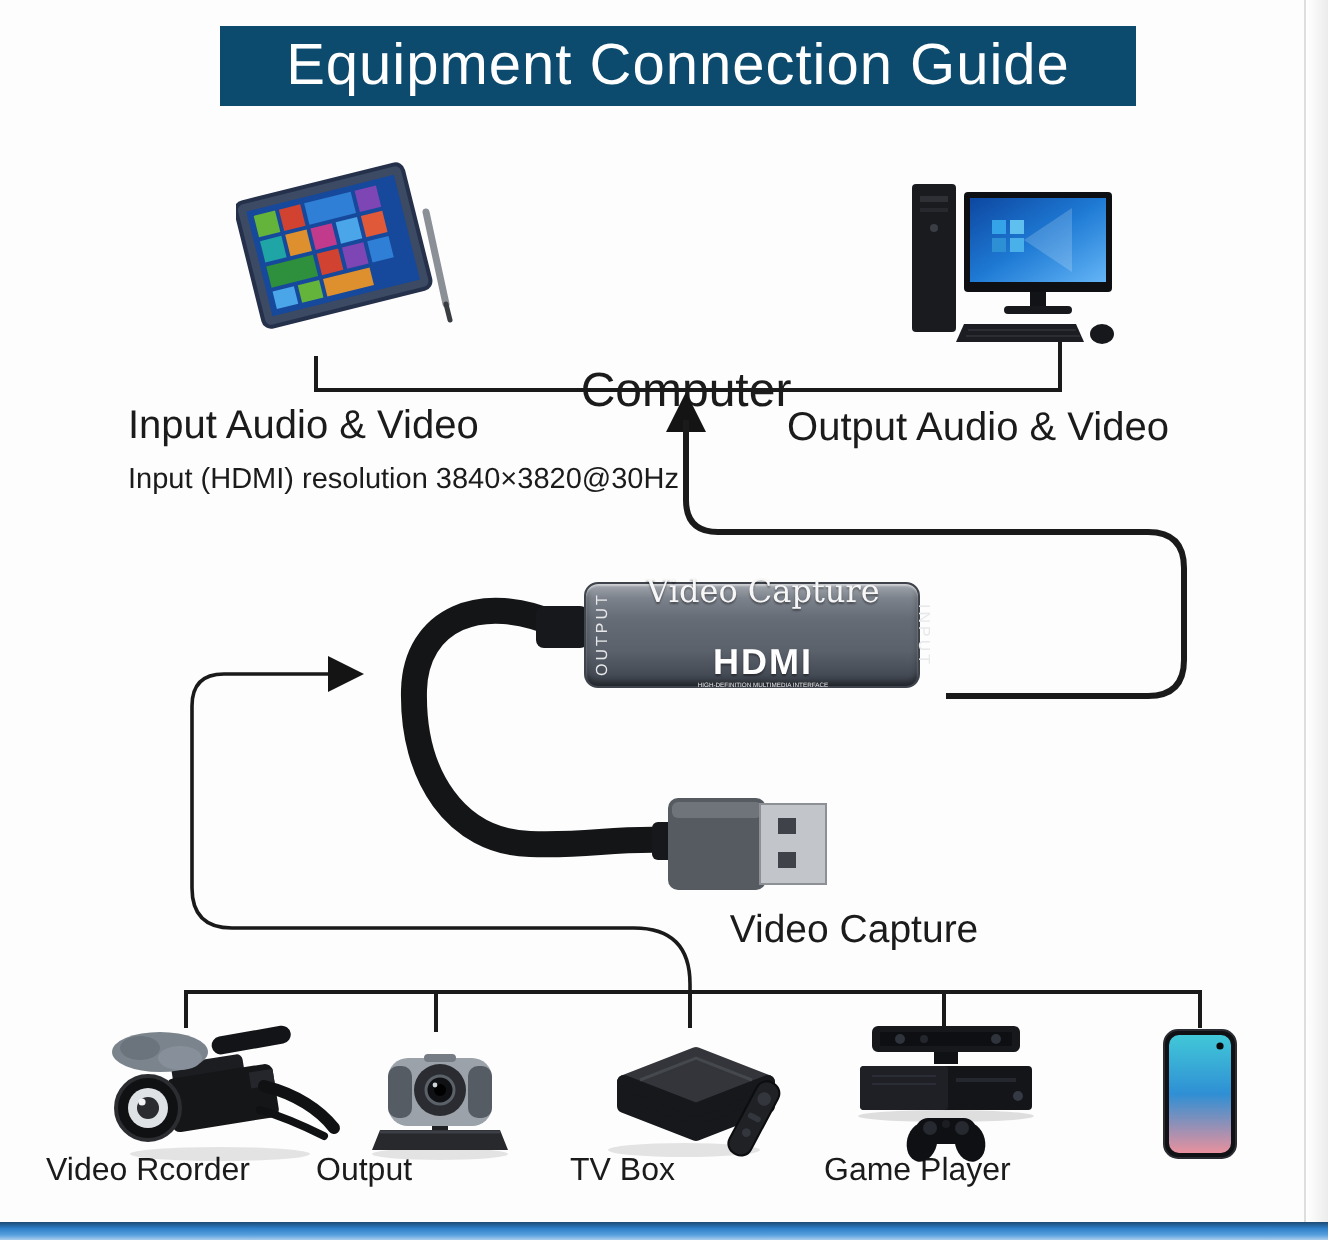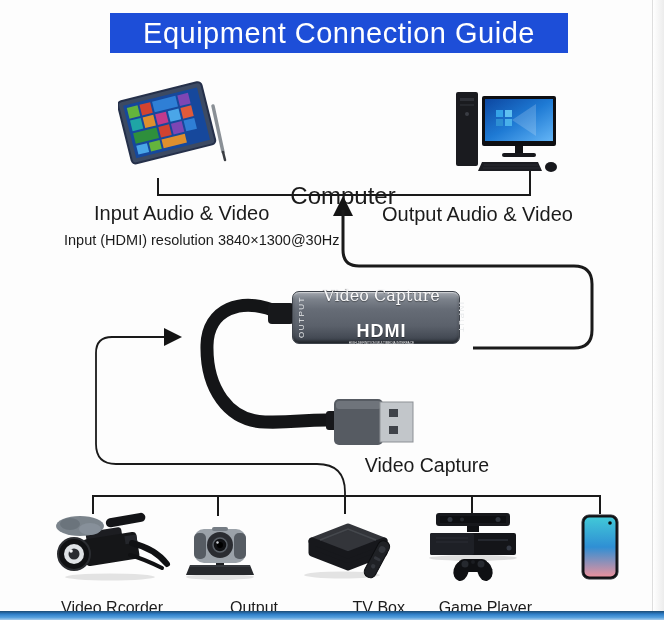--- a/index.html
+++ b/index.html
@@ -2,47 +2,47 @@
 <html><head>
 <meta charset="utf-8">
 <style>
   html,body{margin:0;padding:0;background:#ffffff;}
   .canvas{
     position:relative;width:664px;height:620px;overflow:hidden;
     background:#fdfdfd;font-family:"Liberation Sans",sans-serif;color:#1b1b1b;
   }
   .abs{position:absolute;}
   .title-banner{
-    left:110px;top:13px;width:458px;height:40px;background:#1d4ed8;color:#fff;
+    left:110px;top:13px;width:458px;height:40px;background:#0c4a6e;color:#fff;
     display:flex;align-items:center;justify-content:center;font-size:29px;letter-spacing:.5px;
   }
   .computer-label{left:248px;top:159px;width:190px;text-align:center;font-size:24px;margin-top:23px;}
-  .io-heading{font-size:20px;margin-left:30px;}
+  .io-heading{font-size:20px;}
   .io-detail{font-size:14.5px;margin-top:7px;}
   .input-block{left:64px;top:202px;width:300px;text-align:left;}
-  .output-block{left:352px;top:203px;width:274px;text-align:left;}
+  .output-block{left:352px;top:203px;width:274px;text-align:center;}
   .io-heading,.io-detail{display:block;}
   .capture-device{
     left:292px;top:291px;width:168px;height:53px;border-radius:7px;
     background:linear-gradient(180deg,#a3a8af 0%,#7c828b 14%,#666c76 34%,#5b616b 66%,#464c56 88%,#363c45 100%);
     border:1px solid #3f444c;box-sizing:border-box;
     box-shadow:inset 0 1px 1px rgba(255,255,255,.5), inset 0 -2px 3px rgba(0,0,0,.4);
     display:flex;align-items:stretch;justify-content:space-between;z-index:3;
   }
   .port-label{
     color:#e6e8ea;font-size:8px;letter-spacing:1.5px;display:flex;align-items:center;justify-content:center;
     width:16px;writing-mode:vertical-rl;
   }
   .port-label.left{transform:rotate(180deg);}
   .device-center{flex:1;display:flex;flex-direction:column;align-items:center;justify-content:center;line-height:1;}
   .device-name{font-family:"DejaVu Serif",serif;font-size:16px;color:#f7f7f8;text-shadow:0 1px 1px rgba(0,0,0,.4);}
   .hdmi-logo{font-weight:bold;font-size:18px;color:#fff;letter-spacing:1px;margin-top:18px;text-shadow:0 1px 1px rgba(0,0,0,.4);}
   .hdmi-sub{font-size:7px;color:#e9eaec;transform:scale(.45);transform-origin:center top;white-space:nowrap;margin-top:1px;}
   .capture-caption{left:352px;top:454px;width:150px;text-align:center;font-size:19.5px;}
-  .device-label{top:599px;font-size:16px;text-align:right;}
+  .device-label{top:577px;font-size:16px;text-align:left;}
   .right-edge{right:0;top:0;width:11px;height:100%;background:linear-gradient(90deg,#ffffff,#ececec);border-left:1px solid #dedede;z-index:5;}
   .bottom-stripe{left:0;bottom:0;width:100%;height:9px;z-index:6;
     background:linear-gradient(180deg,#1c4b74 0%,#2e7ec8 35%,#57a0dd 72%,#a9cdec 100%);}
   svg{display:block;}
   .lines-layer{left:0;top:0;z-index:1;}
   .icon-layer{z-index:2;}
 </style>
 </head>
 <body>
 
@@ -126,21 +126,21 @@
     <polygon points="30,76 86,76 90,85 26,85" fill="#1c1d22"></polygon>
     <line x1="32" y1="79" x2="86" y2="79" stroke="#2b2d33" stroke-width="1"></line>
     <line x1="31" y1="82" x2="88" y2="82" stroke="#2b2d33" stroke-width="1"></line>
     <ellipse cx="99" cy="81" rx="6" ry="5" fill="#17181c"></ellipse>
   </svg>
 
   <div class="abs computer-label">Computer</div>
 
   <div class="abs input-block">
     <span class="io-heading">Input Audio &amp; Video</span>
-    <span class="io-detail">Input (HDMI) resolution 3840×1300@30Hz</span>
+    <span class="io-detail">Input (HDMI) resolution 3840×3820@30Hz</span>
   </div>
 
   <div class="abs output-block">
     <span class="io-heading">Output Audio &amp; Video</span>
   </div>
 
   <div class="abs capture-device">
     <span class="port-label left">OUTPUT</span>
     <div class="device-center">
       <span class="device-name">Video Capture</span>

